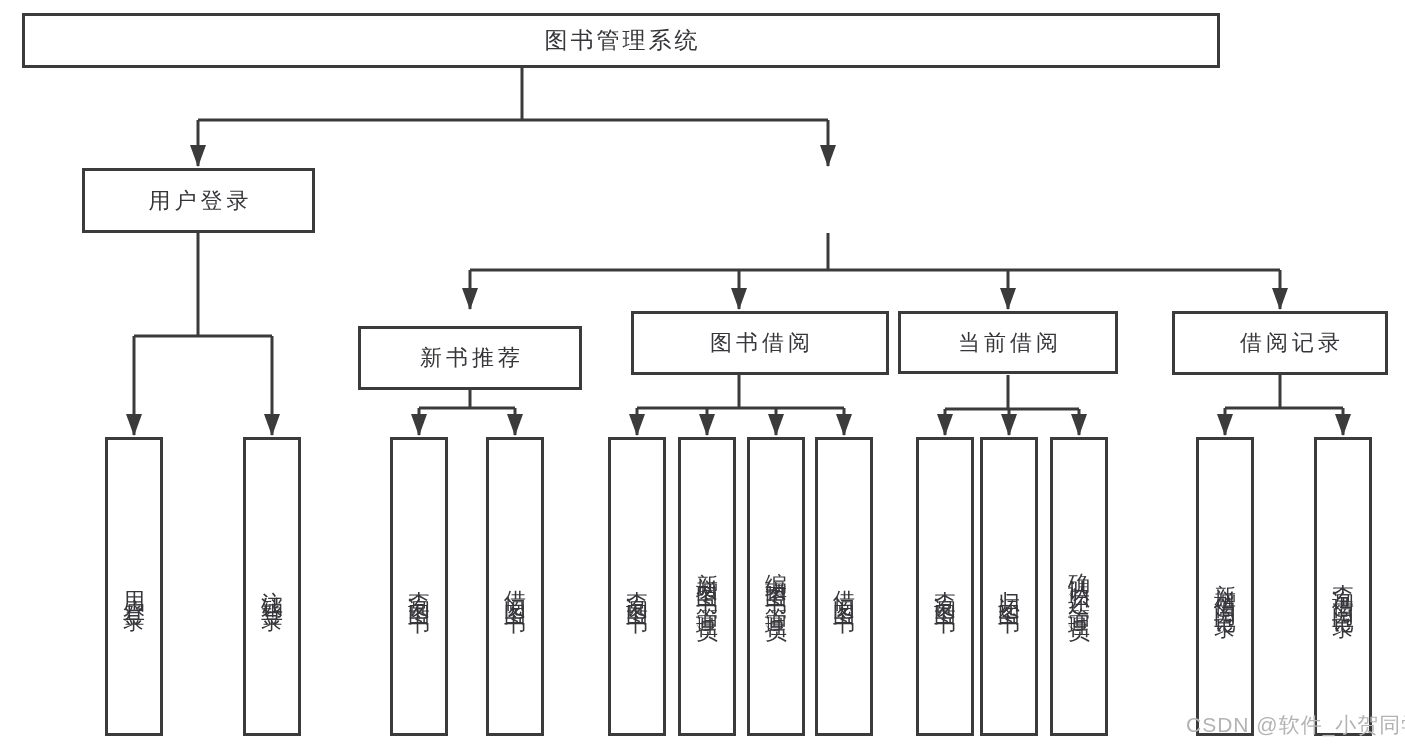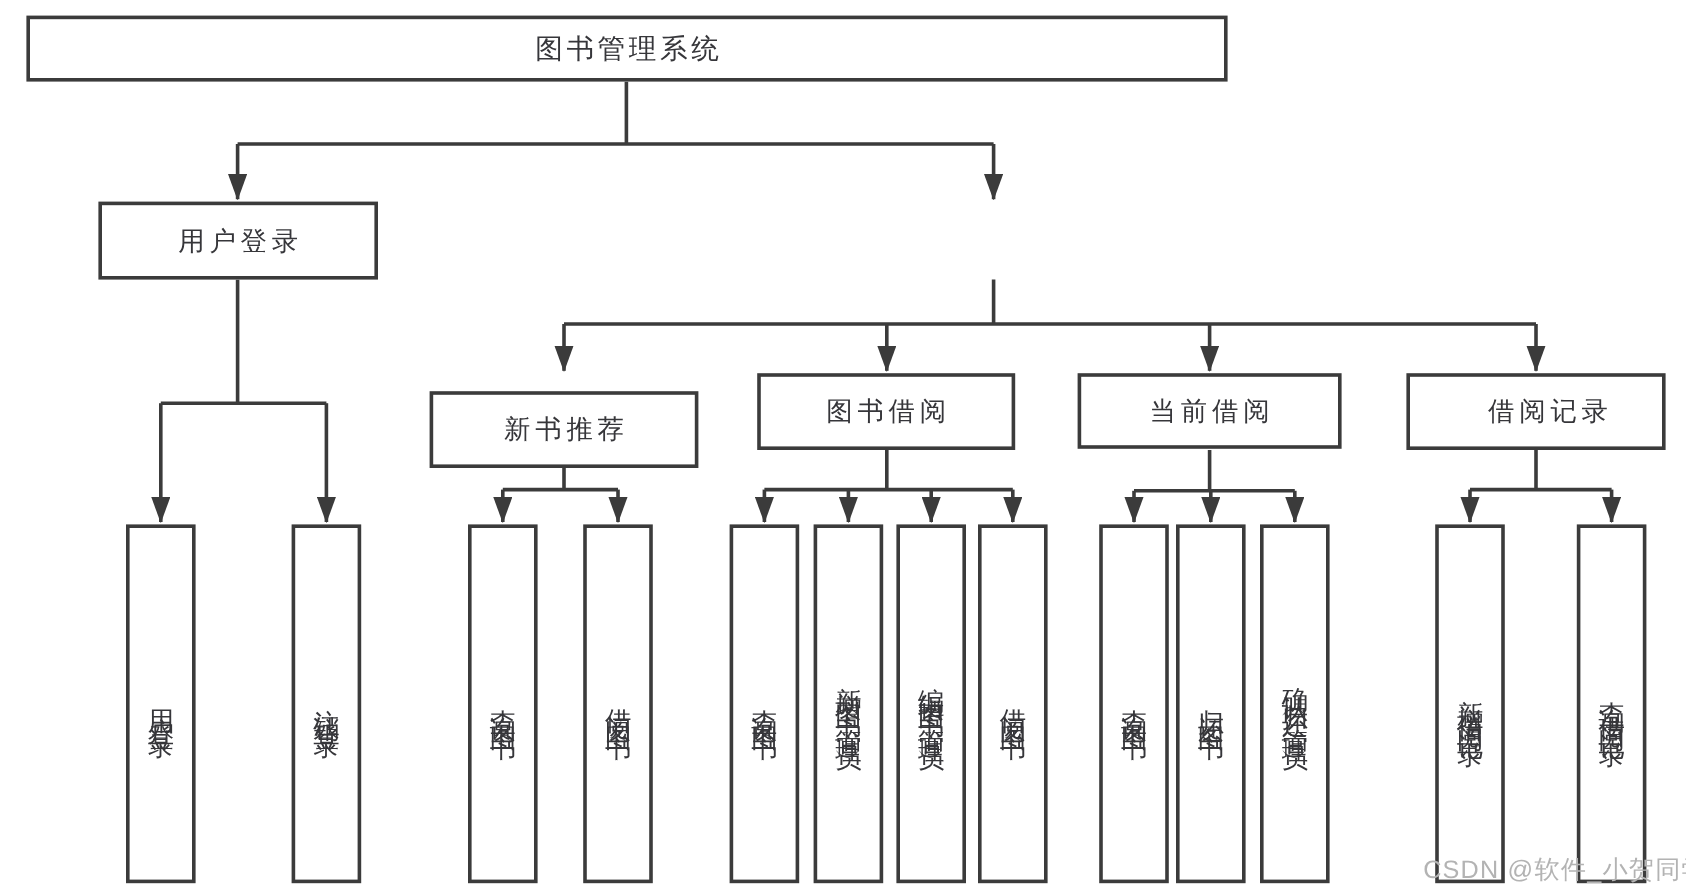--- a/index.html
+++ b/index.html
@@ -95,32 +95,32 @@
 
       <line x1="945" y1="409" x2="945" y2="435" marker-end="url(#arrow)"></line>
       <line x1="1009" y1="409" x2="1009" y2="435" marker-end="url(#arrow)"></line>
       <line x1="1079" y1="409" x2="1079" y2="435" marker-end="url(#arrow)"></line>
 
       <line x1="1225" y1="408" x2="1225" y2="435" marker-end="url(#arrow)"></line>
       <line x1="1343" y1="408" x2="1343" y2="435" marker-end="url(#arrow)"></line>
     </g>
   </svg>
 
-  <div class="node" style="left:22px; top:13px; width:1001px; height:55px;">
+  <div class="node" style="left:22px; top:13px; width:1198px; height:55px;">
     <span class="h-label root-label">图书管理系统</span>
   </div>
 
   <div class="node" style="left:82px; top:168px; width:233px; height:65px;">
     <span class="h-label">用户登录</span>
   </div>
 
   <div class="node" style="left:358px; top:326px; width:224px; height:64px;">
     <span class="h-label">新书推荐</span>
   </div>
-  <div class="node" style="left:631px; top:311px; width:215px; height:64px;">
+  <div class="node" style="left:631px; top:311px; width:258px; height:64px;">
     <span class="h-label">图书借阅</span>
   </div>
   <div class="node" style="left:898px; top:311px; width:220px; height:63px;">
     <span class="h-label">当前借阅</span>
   </div>
   <div class="node" style="left:1172px; top:311px; width:216px; height:64px;padding-left:20px;">
     <span class="h-label">借阅记录</span>
   </div>
 
   <div class="node" style="left:105px; top:437px; width:58px; height:299px;">

